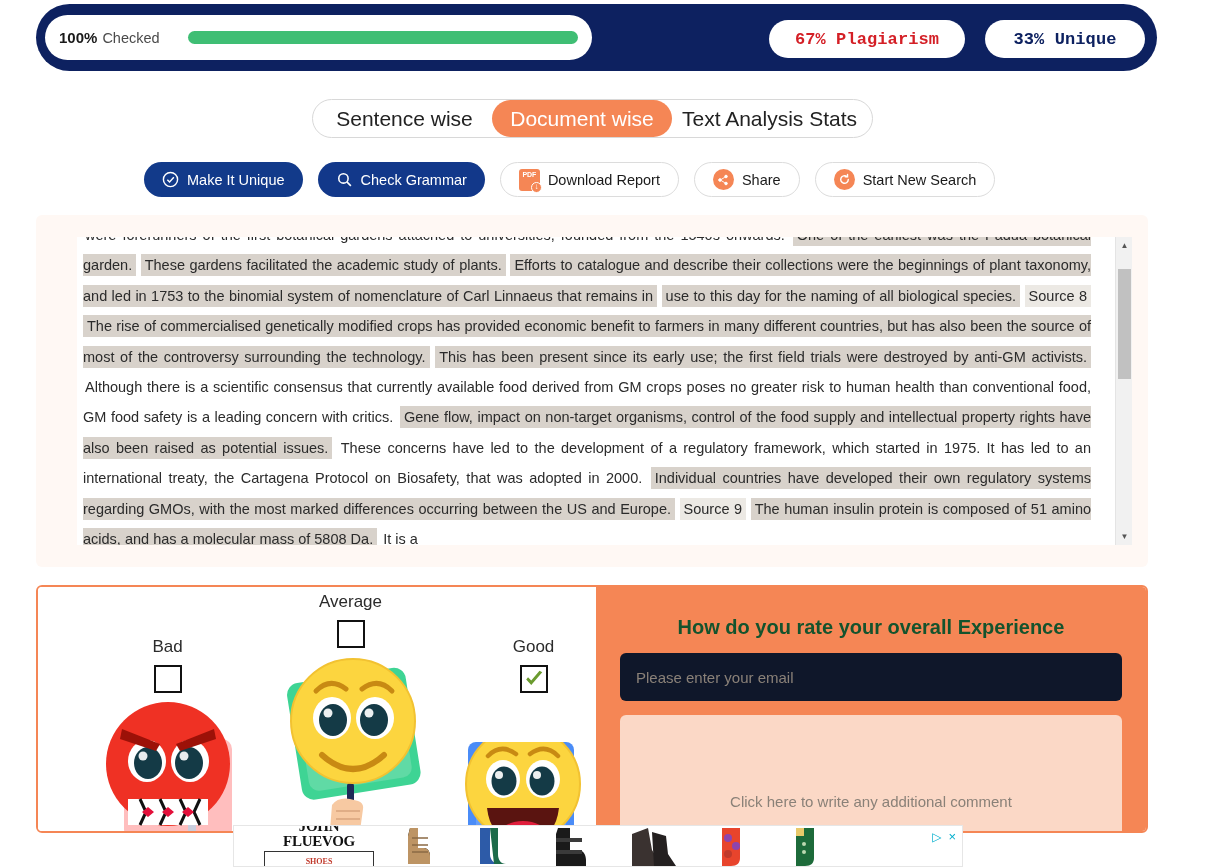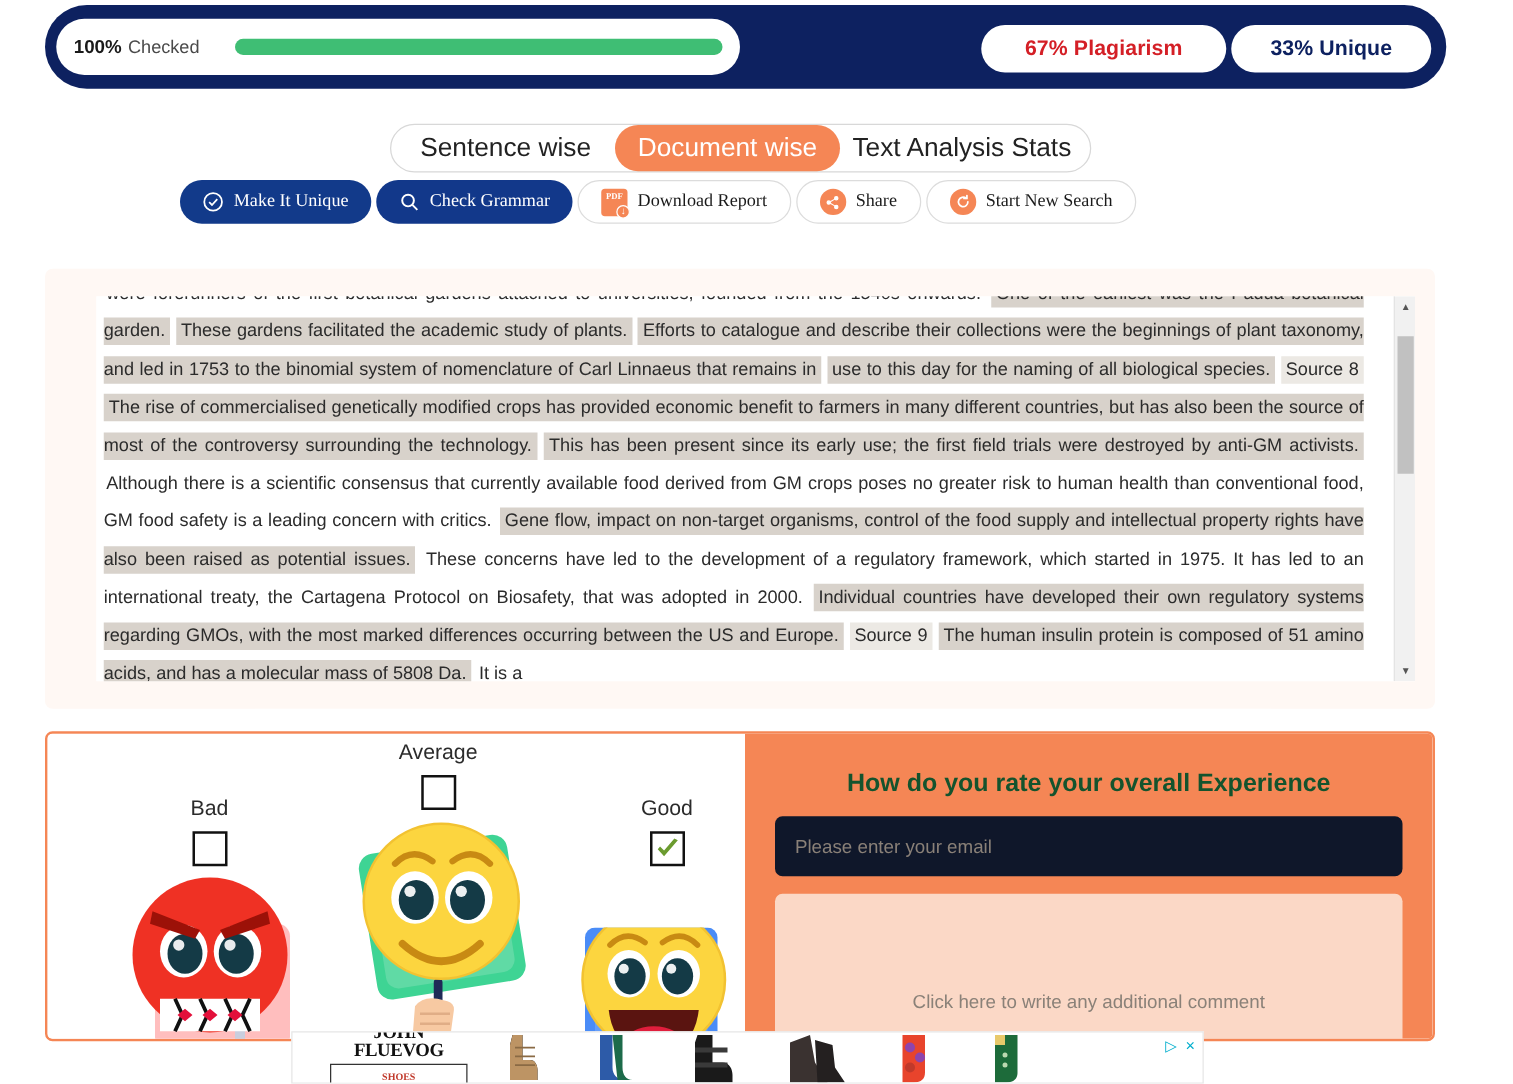--- a/index.html
+++ b/index.html
@@ -34,21 +34,21 @@
   .checked-label { font-size: 14.5px; color: #4a4a4a; }
   .prog-track {
     margin-left: 28px; flex: 1; height: 13px;
     background: #ffffff; border-radius: 7px;
   }
   .prog-fill {
     height: 13px; background: #3fbe74; border-radius: 7px;
   }
   .topbar-right {
     position: absolute; right: 12px; top: 16px;
-    display: flex; gap: 4px;
+    display: flex; gap: 20px; font-family: Liberation Mono, monospace;
   }
   .stat-pill {
     height: 38px; background: #fff; border-radius: 19px;
     display: flex; align-items: center; justify-content: center;
     font-size: 17px; font-weight: bold; letter-spacing: .1px;
   }
   .stat-plag { width: 196px; color: #d41f26; }
   .stat-uniq { width: 160px; color: #0d2160; }
 
   
@@ -63,22 +63,22 @@
   .tab {
     height: 37px; display: flex; align-items: center; justify-content: center;
     font-size: 21px; color: #222; border-radius: 19px; cursor: pointer;
   }
   .tab-1 { width: 175px; margin-left: 4px; }
   .tab-2 { width: 180px; background: #f58655; color: #fff; }
   .tab-3 { width: 195px; }
 
   
   .actions {
-    position: absolute; left: 144px; top: 144px;
-    display: flex; align-items: center; gap: 4px; font-family: Liberation Serif, serif;
+    position: absolute; left: 144px; top: 162px;
+    display: flex; align-items: center; gap: 15px;
   }
   .btn {
     height: 35px; border-radius: 18px;
     display: flex; align-items: center; justify-content: center;
     gap: 8px; font-size: 14.5px; cursor: pointer; padding: 0 18px;
     white-space: nowrap;
   }
   .btn-solid { background: #123a8a; color: #fff; }
   .btn-solid.dk { background: #12388a; }
   .btn-outline { background: #fff; color: #1a1a1a; border: 1px solid #dcdcdc; }

